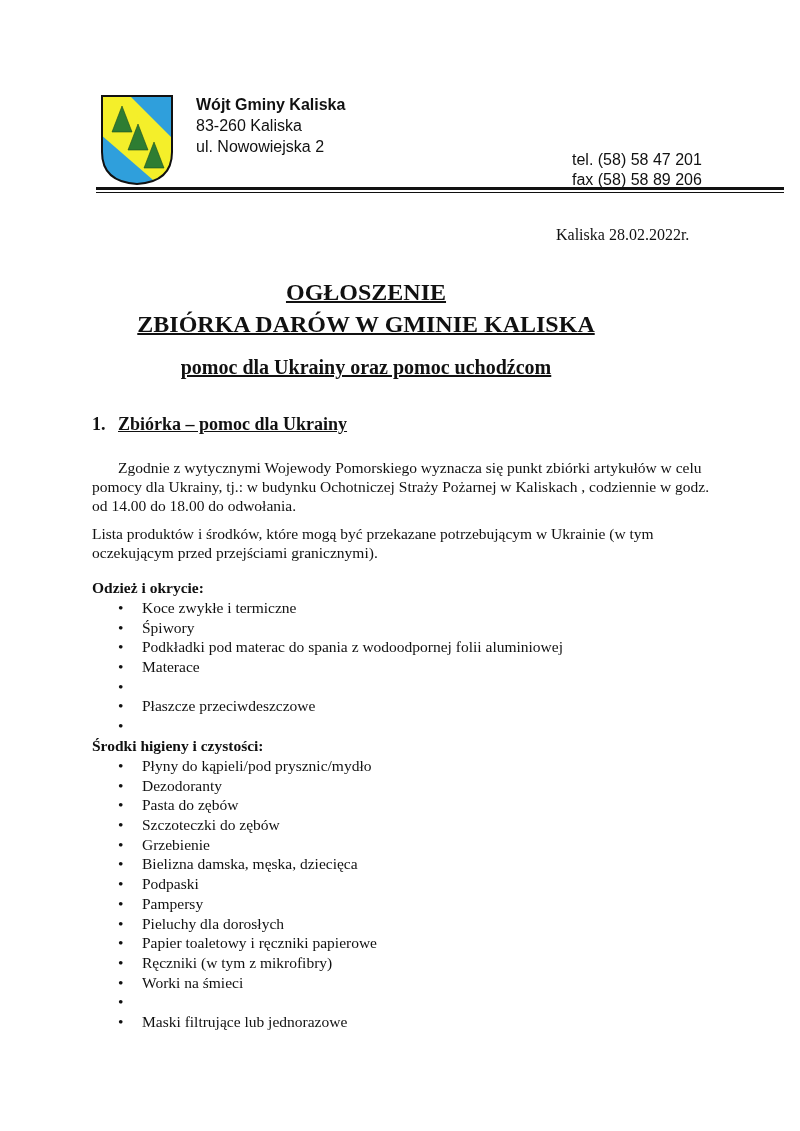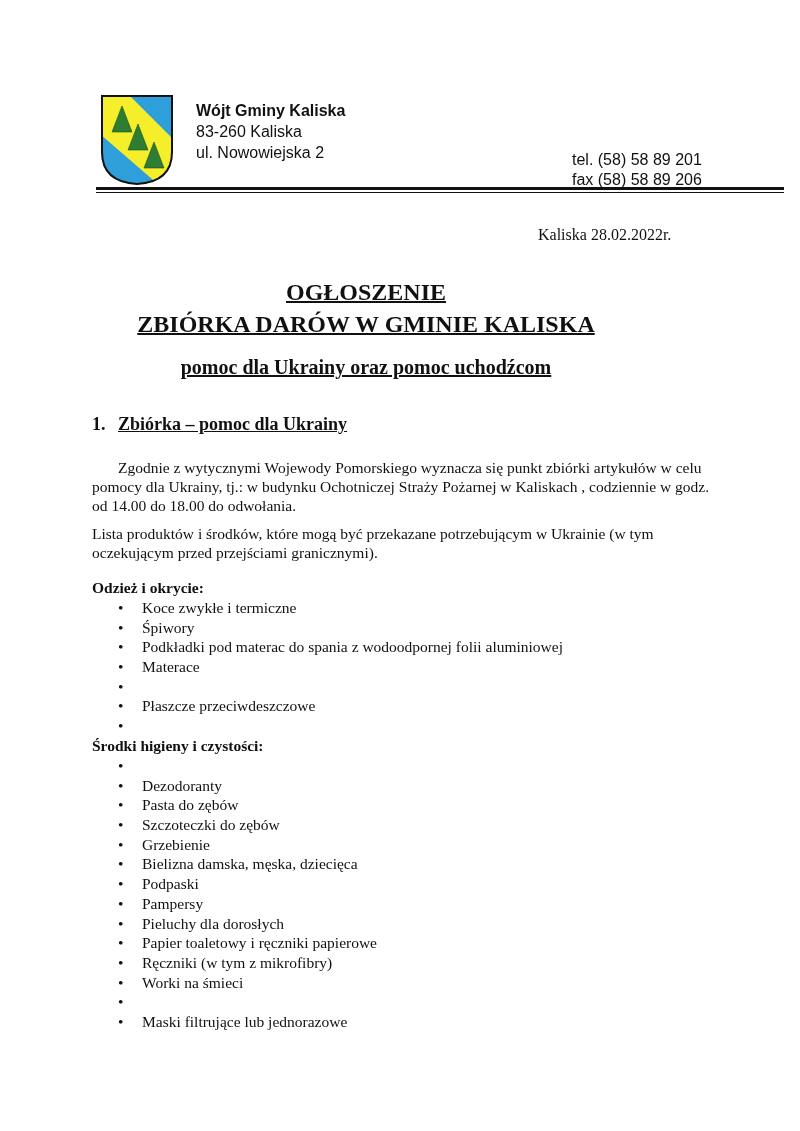--- a/index.html
+++ b/index.html
@@ -1,27 +1,27 @@
 <!DOCTYPE html>
 <html><head>
 <meta charset="utf-8">
 <style>
   html, body { margin: 0; padding: 0; background: #ffffff; }
   body { width: 800px; height: 1131px; position: relative; overflow: hidden; color: #111; }
   .serif { font-family: "Liberation Serif", "DejaVu Serif", serif; }
   .sans { font-family: "Liberation Sans", "DejaVu Sans", sans-serif; }
 
   .crest { position: absolute; left: 100px; top: 94px; width: 74px; height: 92px; }
-  .hdr-lines { position: absolute; left: 196px; top: 100px; font-size: 16px; line-height: 21px; }
+  .hdr-lines { position: absolute; left: 196px; top: 94px; font-size: 16px; line-height: 21px; }
   .hdr-lines .name { font-weight: bold; }
   .contact { position: absolute; left: 572px; top: 150px; font-size: 16px; line-height: 20px; }
   .rule1 { position: absolute; left: 96px; top: 187px; width: 688px; height: 3px; background: #111; }
   .rule2 { position: absolute; left: 96px; top: 192px; width: 688px; height: 1px; background: #111; }
 
-  .date { position: absolute; left: 538px; top: 226px; font-size: 16px; }
+  .date { position: absolute; left: 556px; top: 226px; font-size: 16px; }
 
   .title { position: absolute; left: 0; width: 732px; text-align: center; font-weight: bold; text-decoration: underline; text-decoration-thickness: 2px; }
   .t1 { top: 279px; font-size: 24px; }
   .t2 { top: 311px; font-size: 24px; }
   .t3 { top: 356px; font-size: 20px; }
 
   .sec { position: absolute; left: 92px; top: 414px; font-size: 18px; font-weight: bold; }
   .sec .num { margin-right: 8px; }
   .sec .lbl { text-decoration: underline; }
 
@@ -63,21 +63,21 @@
   <path d="M2 2 H72 V58 Q72 88 37 90 Q2 88 2 58 Z" fill="none" stroke="#111" stroke-width="2"></path>
 </svg>
 
 <div class="hdr-lines sans">
   <div class="name">Wójt Gminy Kaliska</div>
   <div>83-260 Kaliska</div>
   <div>ul. Nowowiejska 2</div>
 </div>
 
 <div class="contact sans">
-  <div>tel. (58) 58 89 201</div>
+  <div>tel. (58) 58 47 201</div>
   <div>fax (58) 58 89 206</div>
 </div>
 
 <div class="rule1"></div>
 <div class="rule2"></div>
 
 <div class="date serif">Kaliska 28.02.2022r.</div>
 
 <div class="title t1 serif">OGŁOSZENIE</div>
 <div class="title t2 serif">ZBIÓRKA DARÓW W GMINIE KALISKA</div>
@@ -97,21 +97,21 @@
   <li><span class="bullet">•</span><span>Śpiwory</span></li>
   <li><span class="bullet">•</span><span>Podkładki pod materac do spania z wodoodpornej folii aluminiowej</span></li>
   <li><span class="bullet">•</span><span>Materace</span></li>
   <li><span class="bullet">•</span></li>
   <li><span class="bullet">•</span><span>Płaszcze przeciwdeszczowe</span></li>
   <li><span class="bullet">•</span><span></span></li>
 </ul>
 
 <div class="cat c2 serif">Środki higieny i czystości:</div>
 <ul class="items l2 serif">
-  <li><span class="bullet">•</span></li>
+  <li><span class="bullet">•</span><span>Płyny do kąpieli/pod prysznic/mydło</span></li>
   <li><span class="bullet">•</span><span>Dezodoranty</span></li>
   <li><span class="bullet">•</span><span>Pasta do zębów</span></li>
   <li><span class="bullet">•</span><span>Szczoteczki do zębów</span></li>
   <li><span class="bullet">•</span><span>Grzebienie</span></li>
   <li><span class="bullet">•</span><span>Bielizna damska, męska, dziecięca</span></li>
   <li><span class="bullet">•</span><span>Podpaski</span></li>
   <li><span class="bullet">•</span><span>Pampersy</span></li>
   <li><span class="bullet">•</span><span>Pieluchy dla dorosłych</span></li>
   <li><span class="bullet">•</span><span>Papier toaletowy i ręczniki papierowe</span></li>
   <li><span class="bullet">•</span><span>Ręczniki (w tym z mikrofibry)</span></li>

